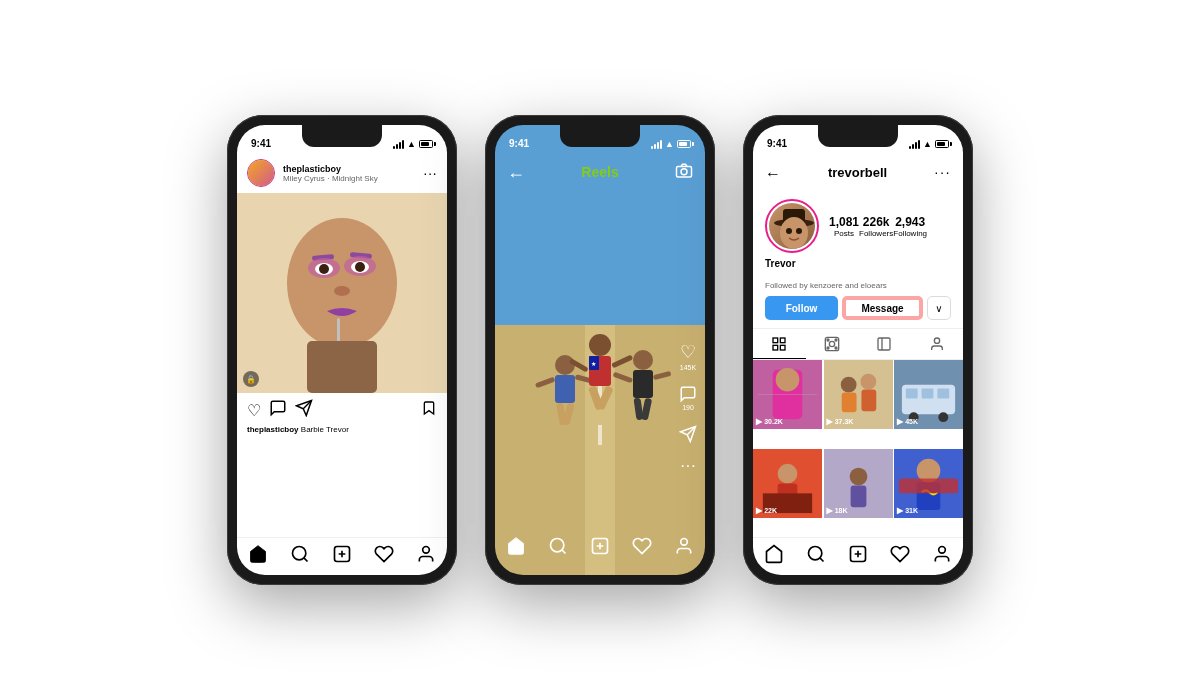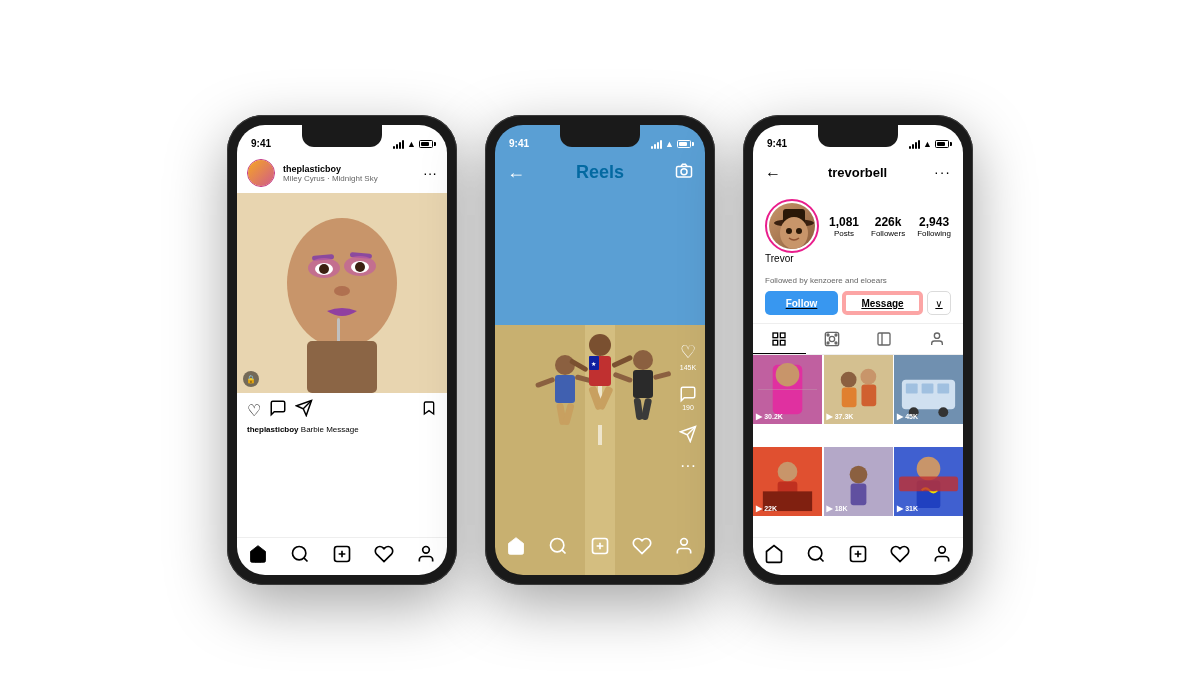--- a/index.html
+++ b/index.html
@@ -232,21 +232,21 @@
       align-items: center;
       justify-content: space-between;
       padding: 0 12px;
       flex-shrink: 0;
       background: transparent;
       position: absolute;
       top: 28px;
       left: 0; right: 0;
       z-index: 5;
     }
-    .p2-title { font-size: 18px; font-weight: 600; color: #0369a1; text-align: center; }
+    .p2-title { font-size: 14px; font-weight: 600; color: #84cc16; text-align: center; }
     .p2-video {
       position: absolute;
       top: 0; left: 0; right: 0; bottom: 0;
     }
     .p2-bottom-info {
       position: absolute;
       bottom: 50px;
       left: 0; right: 0;
       padding: 0 10px;
       z-index: 5;
@@ -326,36 +326,35 @@
       width: 100%;
       height: 100%;
       border-radius: 50%;
       background: linear-gradient(135deg, #c8956a, #8b5e3c);
       overflow: hidden;
       position: relative;
     }
     .p3-stats {
       display: flex;
       flex: 1;
-      justify-content: space-between;
+      justify-content: flex-start;
     }
     .p3-stat {
       display: flex;
       flex-direction: column;
       align-items: center;
     }
     .p3-stat-num { font-size: 12px; font-weight: 700; color: #000; }
     .p3-stat-label { font-size: 8px; color: #000; }
-    .p3-name { font-size: 10px; font-weight: 400; color: #000; }
+    .p3-name { font-size: 10px; font-weight: 700; color: #000; margin-top: 5px; }
     .p3-followed { font-size: 8px; color: #666; margin-top: 12px; }
     .p3-buttons {
       display: flex;
       gap: 4px;
       margin-top: 6px;
-      text-decoration: underline;
     }
     .p3-follow-btn {
       flex: 1;
       height: 24px;
       background: #3897f0;
       border: none;
       border-radius: 5px;
       color: #fff;
       font-size: 10px;
       font-weight: 600;
@@ -524,21 +523,21 @@
         <span class="action-icon">
           <svg width="16" height="16" viewBox="0 0 24 24" fill="none" stroke="#000" stroke-width="2">
             <path d="M19 21l-7-5-7 5V5a2 2 0 012-2h10a2 2 0 012 2z"></path>
           </svg>
         </span>
       </div>
 
 
       <div class="p1-caption">
         <strong>theplasticboy</strong>
-        <span> </span><span>Barbie Message</span>
+        <span> </span><span>Barbie Trevor</span>
       </div>
 
       <div class="p1-nav">
         <span class="nav-icon">
           <svg width="20" height="20" viewBox="0 0 24 24" fill="#000" stroke="#000" stroke-width="1">
             <path d="M3 9l9-7 9 7v11a2 2 0 01-2 2H5a2 2 0 01-2-2z"></path>
               <polyline points="9,22 9,12 15,12 15,22"></polyline>
           </svg>
         </span>
         <span class="nav-icon">

